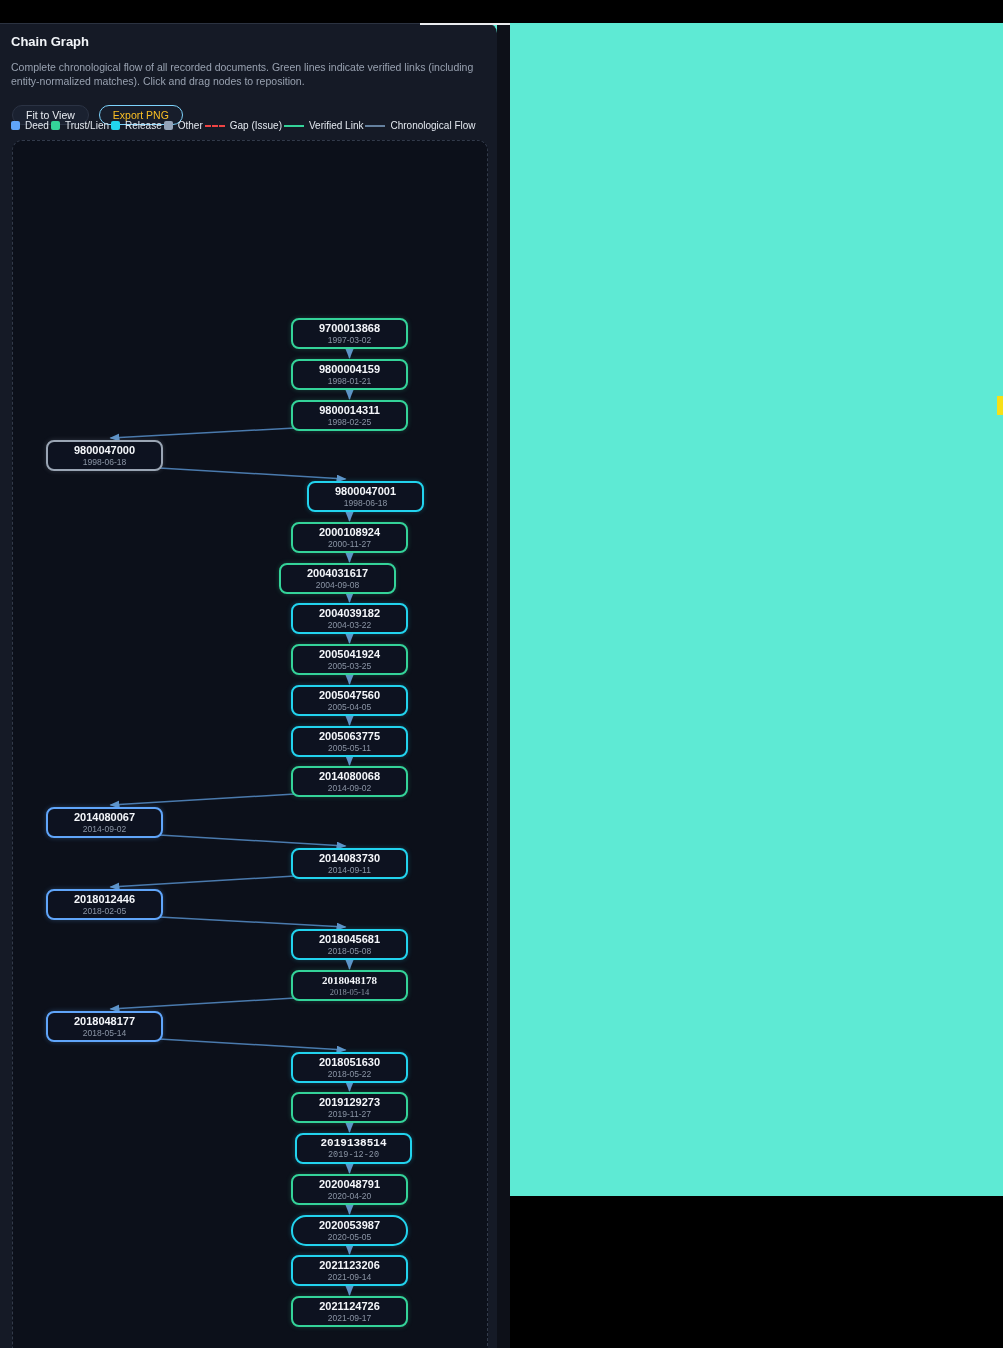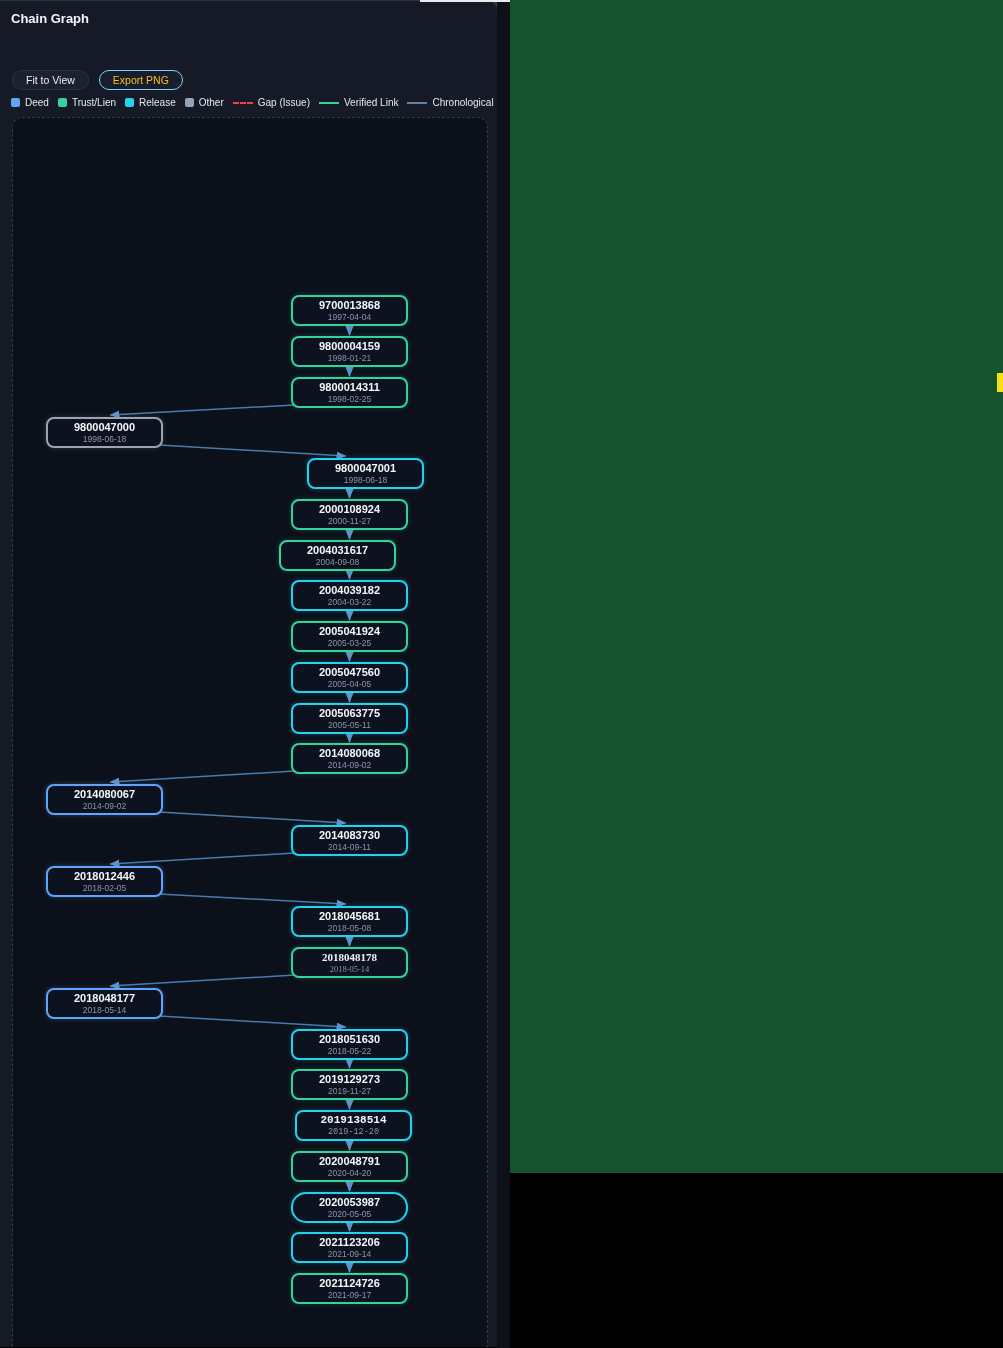--- a/index.html
+++ b/index.html
@@ -1,39 +1,39 @@
 <!DOCTYPE html>
 <html><head>
 <meta charset="utf-8">
 <style>
   * { margin:0; padding:0; box-sizing:border-box; }
   html,body { background:#000; width:1003px; height:1348px; overflow:hidden;
               font-family:"Liberation Sans", sans-serif; }
-  #canvas { position:relative; width:1003px; height:1173px; background:#14532d; }
+  #canvas { position:relative; width:1003px; height:1173px; background:#5eead4;margin-top:23px; }
 
   
   .card { position:absolute; left:0; top:1; width:497px; height:1347px;
           background:#151a26; border-top:1px solid #2b3240;
           border-top-right-radius:10px; overflow:hidden; }
   .gutter { position:absolute; left:497px; top:0; width:13px; height:1348px; background:#0d1018; }
   .top-sliver { position:absolute; left:420px; top:0; width:90px; height:2px; background:#e9ebee; }
   .yellow-marker { position:absolute; left:997px; top:373px; width:6px; height:19px; background:#f7e017; }
 
   .page-title { position:absolute; left:11px; top:10px; font-size:13px; font-weight:bold; color:#f2f5f9; }
   .page-desc  { position:absolute; left:11px; top:36px; width:476px; font-size:10.5px;
                 line-height:14px; color:#98a1b0; }
 
-  .toolbar { position:absolute; left:12px; top:69px; display:flex; gap:10px; }
+  .toolbar { position:absolute; left:12px; top:81px; display:flex; gap:10px; }
   .btn { height:20px; padding:0 13px; border-radius:999px; font-size:10.5px; line-height:18px;
          cursor:pointer; font-family:inherit; }
   .btn-fit { background:#1a2130; border:1px solid #2b3344; color:#e9edf3; }
   .btn-export { background:#171d2b; border:1px solid #7dd3fc; color:#fbbf24; }
 
   .legend { position:absolute; left:11px; top:96px; display:flex; align-items:center;
-            gap:9px; font-size:10px; color:#e3e8ef; white-space:nowrap; }
+            gap:2px; font-size:10px; color:#e3e8ef; white-space:nowrap; }
   .legend-item { display:flex; align-items:center; gap:5px; }
   .swatch { width:9px; height:9px; border-radius:2px; display:inline-block; }
   .line-sample { width:20px; height:0; border-top:2px solid; display:inline-block; }
   .line-sample.dashed { border-top-style:dashed; }
 
   .graph-frame { position:absolute; left:12px; top:116px; width:476px; height:1260px;
                  border:1px dashed #323a4a; border-radius:10px; background:#0c101a; }
 
   .graph-layer { position:absolute; left:0; top:0; width:1003px; height:1348px; pointer-events:none; }
   .graph-layer svg { position:absolute; left:0; top:0; }
@@ -47,20 +47,21 @@
   .node.deed       { border-color:#60a5fa; box-shadow:0 0 5px rgba(96,165,250,.3); }
   .node.other      { border-color:#9aa5b4; box-shadow:0 0 5px rgba(154,165,180,.25); }
 </style>
 </head>
 <body>
 
 <div id="canvas">
 
   <div class="card">
     <div class="page-title">Chain Graph</div>
+    <div class="page-desc">Complete chronological flow of all recorded documents. Green lines indicate verified links (including entity-normalized matches). Click and drag nodes to reposition.</div>
 
     <div class="toolbar">
       <button class="btn btn-fit">Fit to View</button>
       <button class="btn btn-export">Export PNG</button>
     </div>
 
     <div class="legend">
         <span class="legend-item">
           <span class="swatch" style="background: rgb(96, 165, 250);"></span>
           <span>Deed</span>
@@ -122,21 +123,21 @@
         <line x1="349.5" y1="1060" x2="349.5" y2="1068" stroke="#4a7aad" stroke-width="1.5" marker-end="url(#ah)"></line>
         <line x1="349.5" y1="1100" x2="349.5" y2="1109" stroke="#4a7aad" stroke-width="1.5" marker-end="url(#ah)"></line>
         <line x1="349.5" y1="1141" x2="349.5" y2="1150" stroke="#4a7aad" stroke-width="1.5" marker-end="url(#ah)"></line>
         <line x1="349.5" y1="1182" x2="349.5" y2="1191" stroke="#4a7aad" stroke-width="1.5" marker-end="url(#ah)"></line>
         <line x1="349.5" y1="1223" x2="349.5" y2="1231" stroke="#4a7aad" stroke-width="1.5" marker-end="url(#ah)"></line>
         <line x1="349.5" y1="1263" x2="349.5" y2="1272" stroke="#4a7aad" stroke-width="1.5" marker-end="url(#ah)"></line>
       </svg>
     <div id="nodes">
         <div class="node trust_lien" style="left: 291px; top: 295px;">
           <span class="node-id">9700013868</span>
-          <span class="node-date">1997-04-04</span>
+          <span class="node-date">1997-03-02</span>
         </div>
         <div class="node trust_lien" style="left: 291px; top: 336px;">
           <span class="node-id">9800004159</span>
           <span class="node-date">1998-01-21</span>
         </div>
         <div class="node trust_lien" style="left: 291px; top: 377px;">
           <span class="node-id">9800014311</span>
           <span class="node-date">1998-02-25</span>
         </div>
         <div class="node other" style="left: 46px; top: 417px;">

